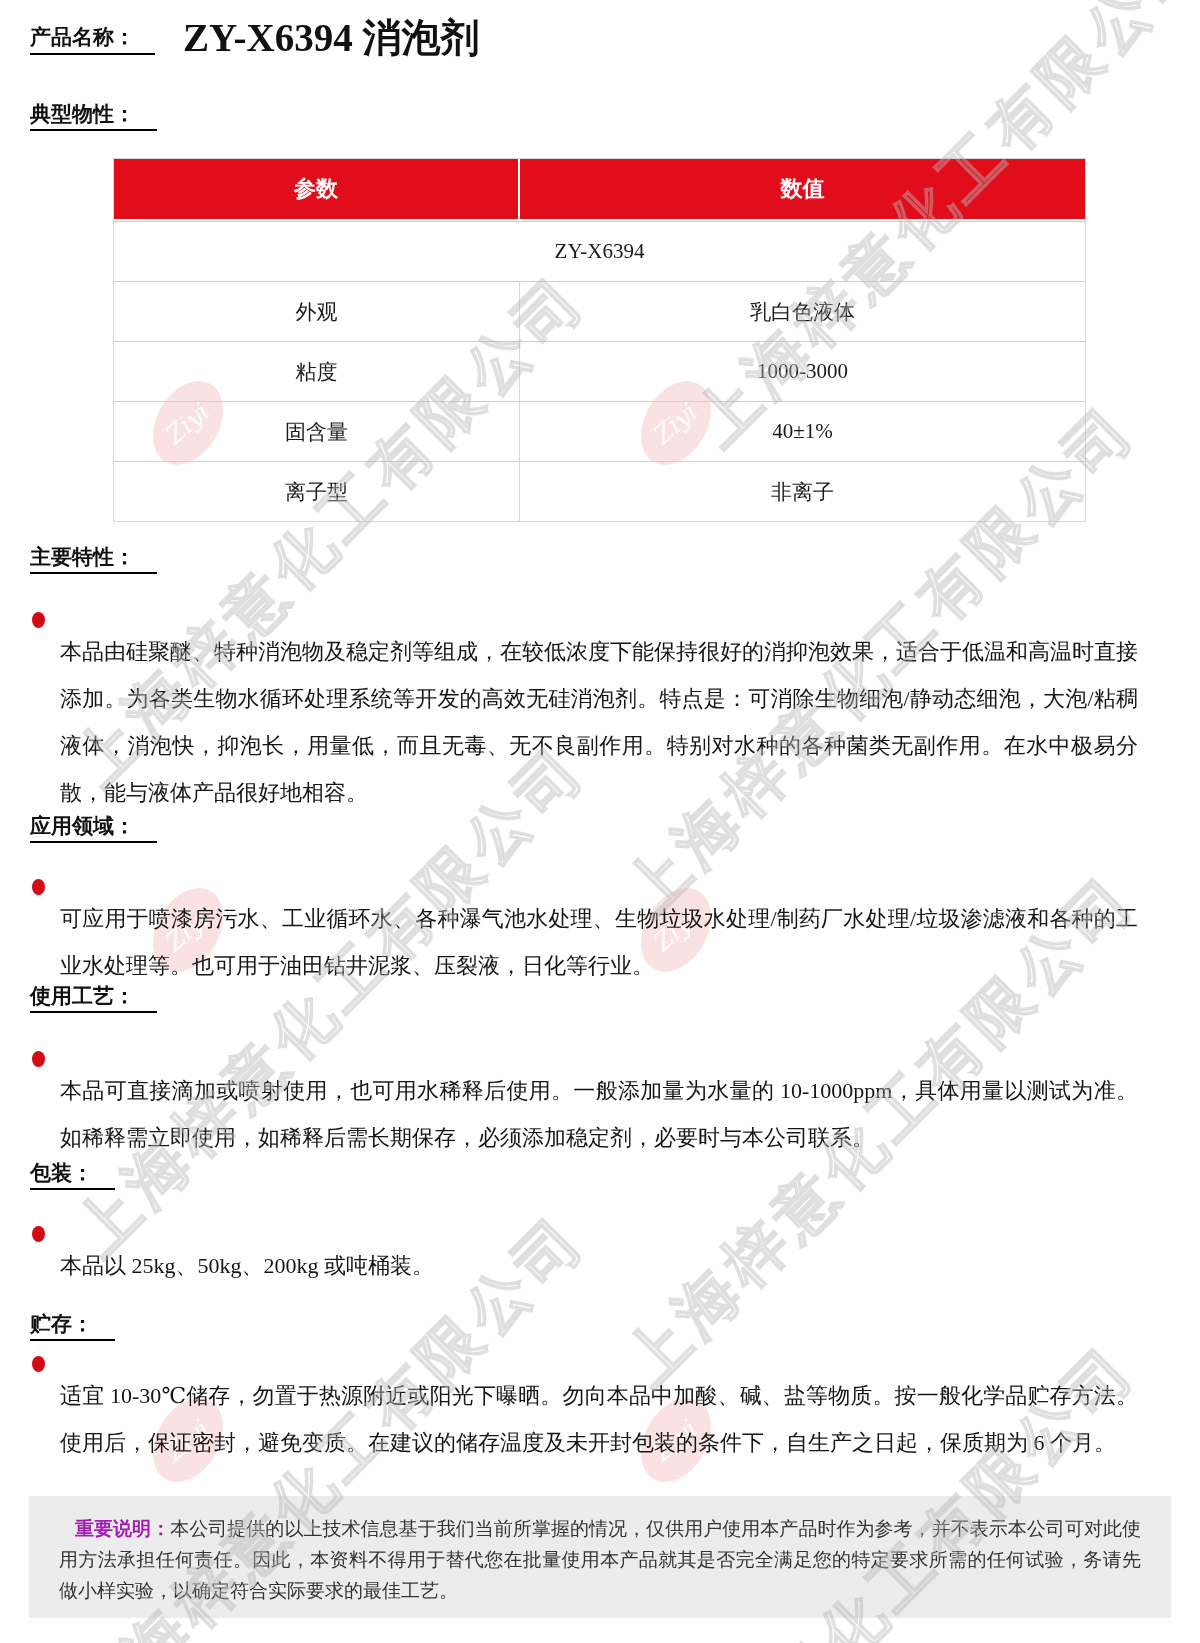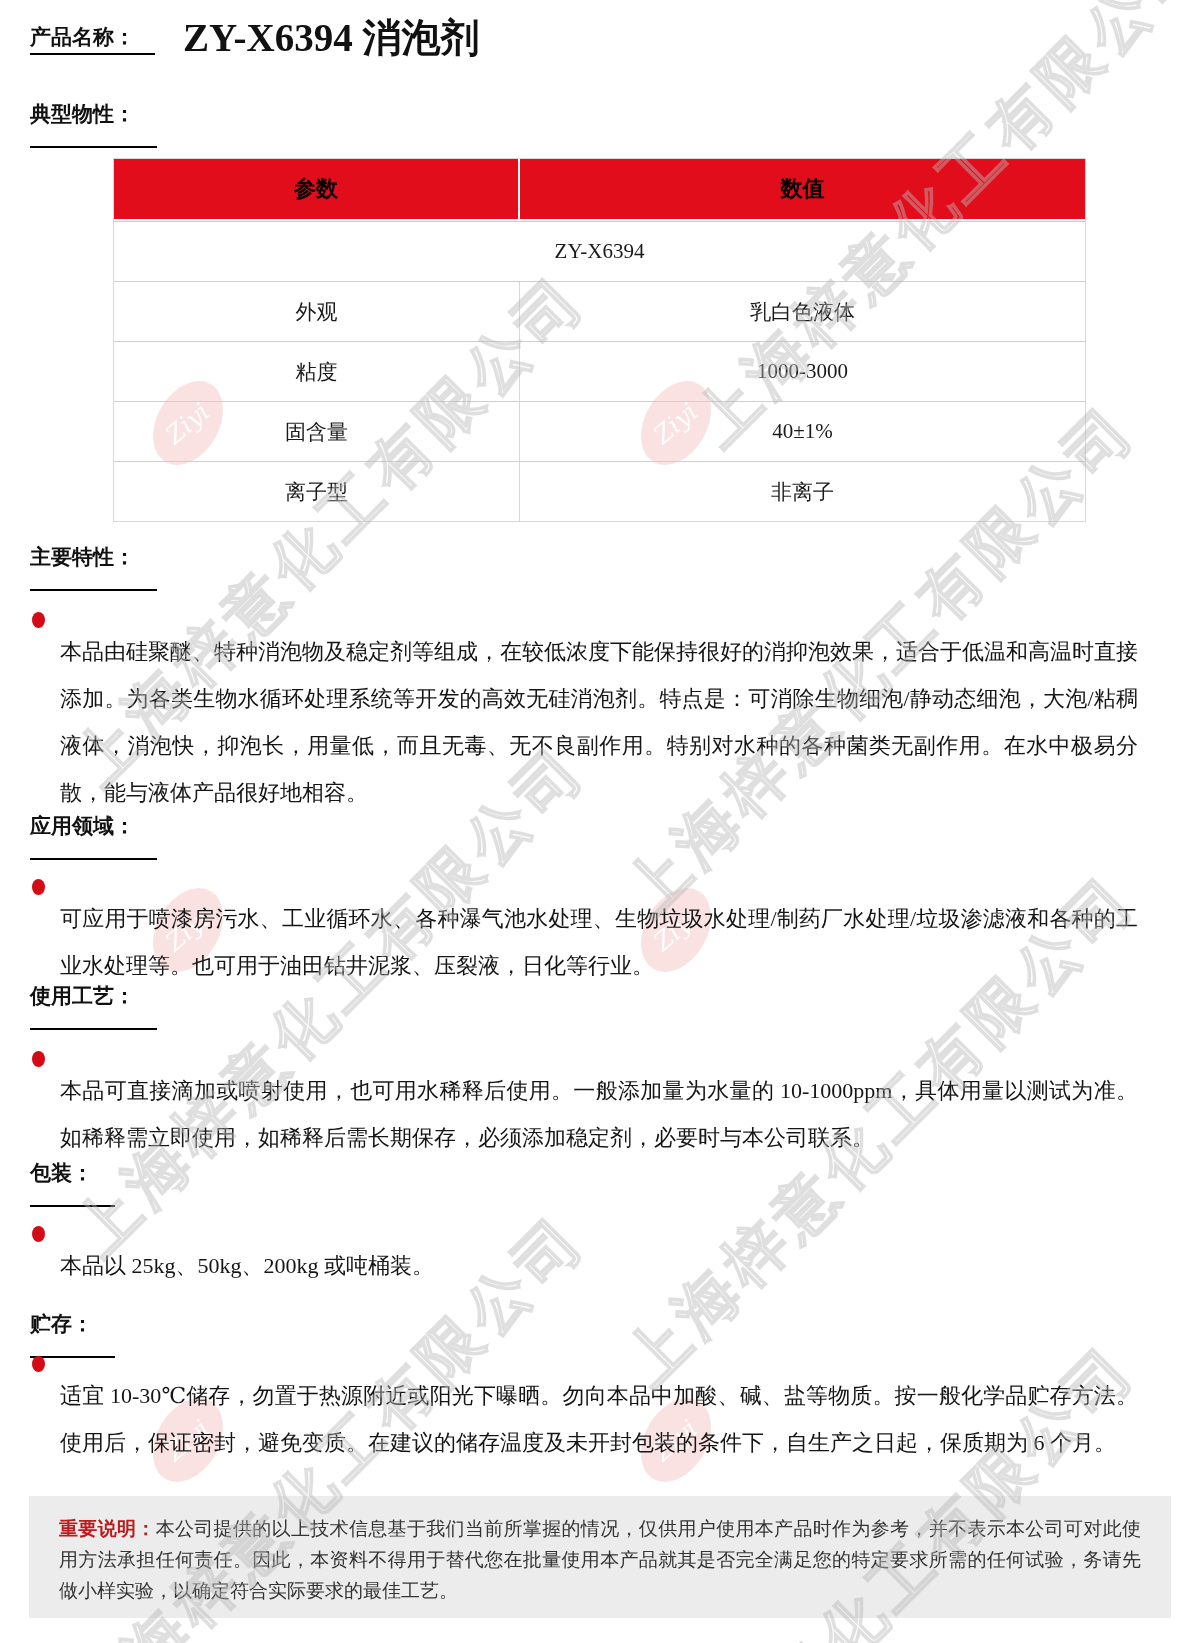--- a/index.html
+++ b/index.html
@@ -31,45 +31,45 @@
   .doc-label{
     left:30px;font-family:Liberation Sans, sans-serif;
     font-weight:700;font-size:21px;line-height:26px;padding:0 20px 3px 0;
   }
   .prod-title{
     left:183px;top:18px;font-weight:700;font-size:39px;line-height:40px;
     font-family:"Liberation Serif","DejaVu Serif",serif;
   }
   .section-h{
     left:30px;font-family:"Liberation Sans","DejaVu Sans",sans-serif;
-    font-weight:700;font-size:21px;line-height:26px;padding:0 22px 19px 0;
+    font-weight:700;font-size:21px;line-height:26px;padding:0 22px 2px 0;
   }
   
   .ptable{left:113px;top:158px;width:971px;border:1px solid #d8d8d8;background:transparent;}
   .t-head{display:flex;height:60px;background:#e20d1a;border-bottom:2px solid #ffffff;}
   .t-h{display:flex;align-items:center;justify-content:center;
-    color:#000000;font-family:"Liberation Sans","DejaVu Sans",sans-serif;font-weight:700;font-size:22px;}
+    color:#ffffff;font-family:"Liberation Sans","DejaVu Sans",sans-serif;font-weight:700;font-size:22px;}
   .t-h.c1{width:404px;border-right:2px solid #ffffff;}
   .t-h.c2{flex:1;}
   .t-row{display:flex;height:59px;border-top:1px solid #cfcfcf;background:transparent;}
   .t-row:first-of-type{border-top:none;}
   .t-c{display:flex;align-items:center;justify-content:center;font-size:21px;color:#1a1a1a;}
   .t-c.c1{width:405px;border-right:1px solid #d8d8d8;}
   .t-c.c2{flex:1;}
   
   .bullet{left:32px;right:62px;display:flex;align-items:flex-start;flex-direction:column;}
   .dot{flex:none;width:13px;height:16px;border-radius:50%;background:#d30b16;margin-top:16px;}
   .bullet p{margin:0 0 0 28px;font-size:22px;line-height:47px;text-align:justify;color:#151515;}
   
   .notice{
     left:29px;top:1496px;width:1142px;height:122px;background:#ececec;box-sizing:border-box;
     padding:17px 30px 0 30px;
   }
   .notice p{margin:0;font-size:19px;line-height:31px;color:#333;text-align:justify;}
-  .notice b{font-family:"Liberation Sans","DejaVu Sans",sans-serif;font-weight:700;color:#b91c1c;}
+  .notice b{font-family:"Liberation Sans","DejaVu Sans",sans-serif;font-weight:700;color:#a21caf;margin-left:16px;}
 </style>
 </head>
 <body>
 
 <div id="page">
 
   <div class="stamp-layer">
     <div class="stamp" style="left:188px;top:423px;">
         <span>Ziyi</span>
       </div>

